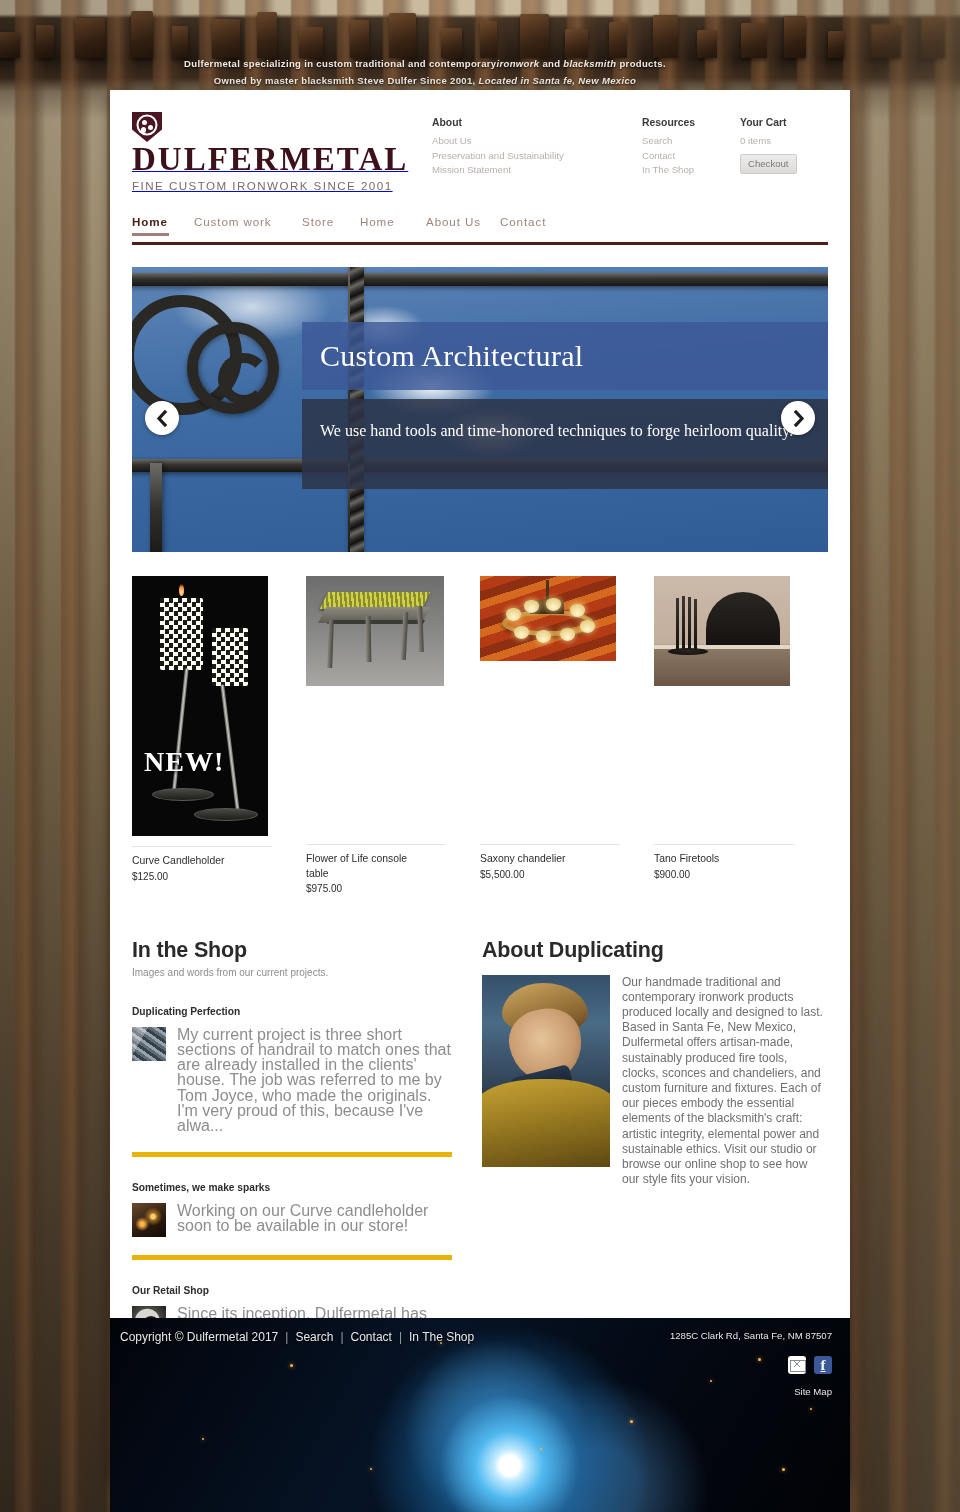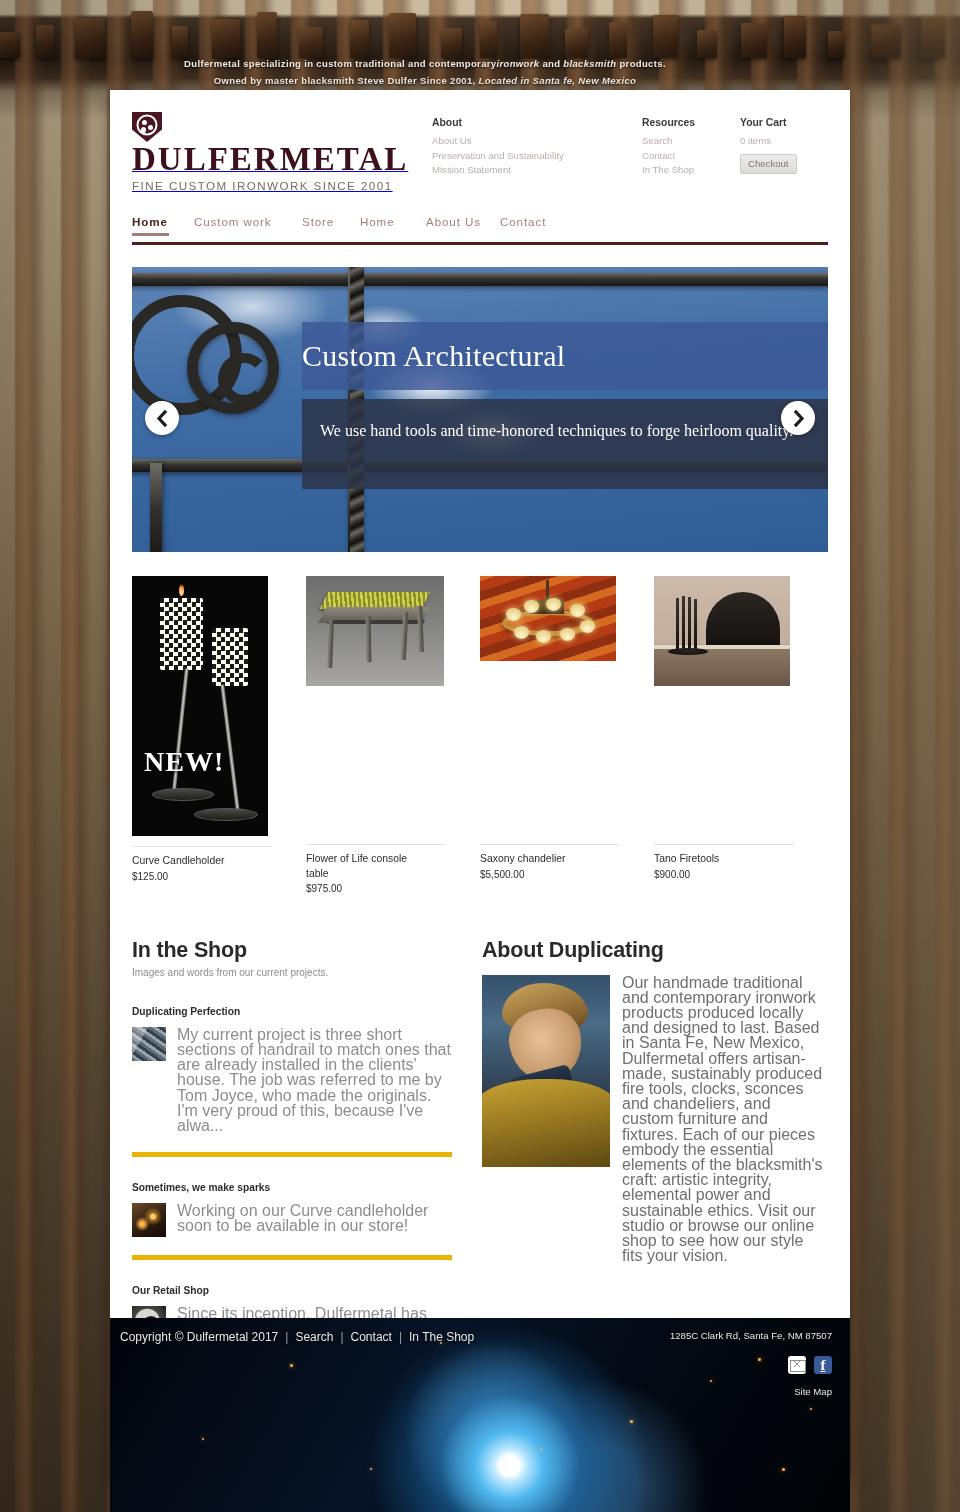--- a/index.html
+++ b/index.html
@@ -187,21 +187,21 @@
   }
   #hero-cap {
     position:absolute; left:-10px; top:28px; width:120px; height:120px;
     border: 12px solid #2a2825; border-radius: 50%;
   }
   .hero-band {
     position:absolute; left:170px; right:0;
   }
   #hero-title-band {
     top: 55px; height: 68px; background: rgba(60,88,150,0.82);
-    display:flex; align-items:center; 
+    display:flex; align-items:center; padding-left: 18px;
   }
   #hero-title-band .t {
     font-family: "Liberation Serif", serif;
     font-size: 30px; color:#ffffff; letter-spacing:.3px;
   }
   #hero-sub-band {
     top: 132px; height: 90px; background: rgba(44,52,72,0.86);
     padding: 16px 22px 0 18px;
   }
   #hero-sub-band .s {
@@ -371,21 +371,21 @@
   #about-photo .jacket {
     position:absolute; left:-8px; top:104px; right:-8px; bottom:0;
     background: linear-gradient(170deg,#c9a434,#9a7b22 45%,#5c4712);
     border-radius: 46% 46% 0 0 / 32% 32% 0 0;
   }
   #about-photo .collar {
     position:absolute; left:30px; top:96px; width:60px; height:24px;
     background: linear-gradient(180deg,#26364a,#16202c);
     transform: rotate(-14deg); border-radius: 6px;
   }
-  #about-text { font-size: 16px; color: #6f6f6f; line-height: 15.2px; flex: 1; }
+  #about-text { font-size: 12px; color: #6f6f6f; line-height: 15.2px; flex: 1; }
 
   #lower-rule { margin: 32px 22px 0 22px; border-top: 1px solid #e6e6e6; }
   #page-bottom-pad { height: 34px; }
 
   
   #footer {
     position: absolute; z-index: 7;
     left: 110px; top: 1318px; width: 740px; height: 194px;
     overflow: hidden;
     background: #05070c;

